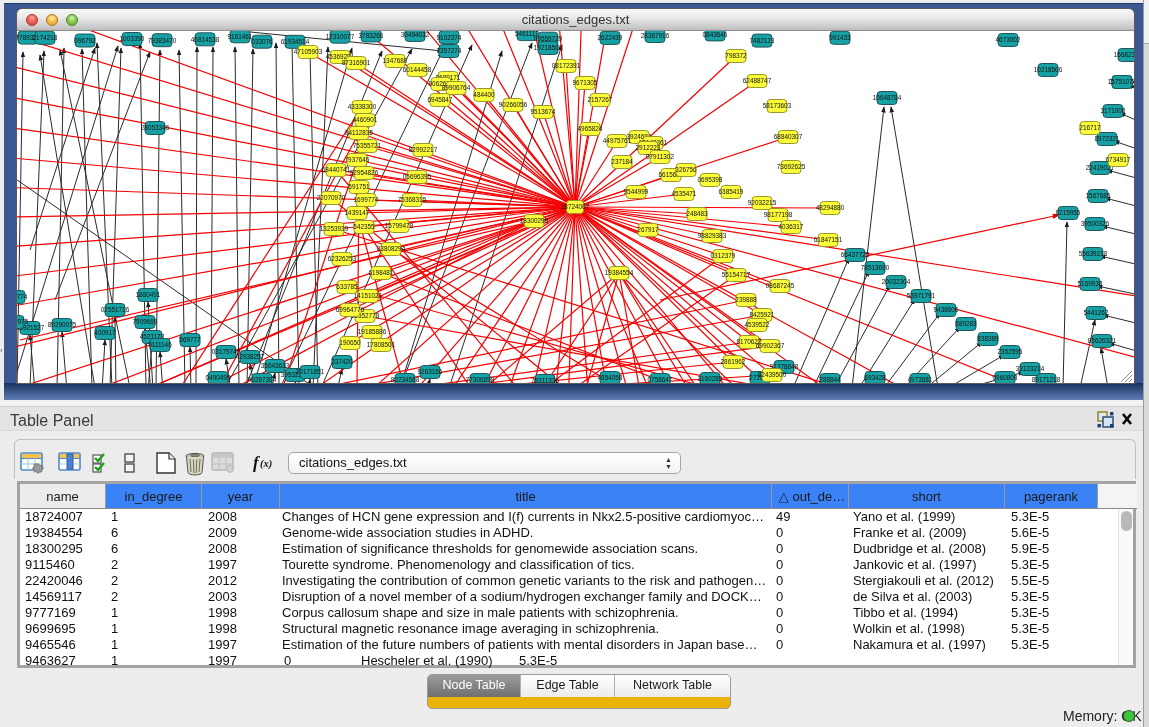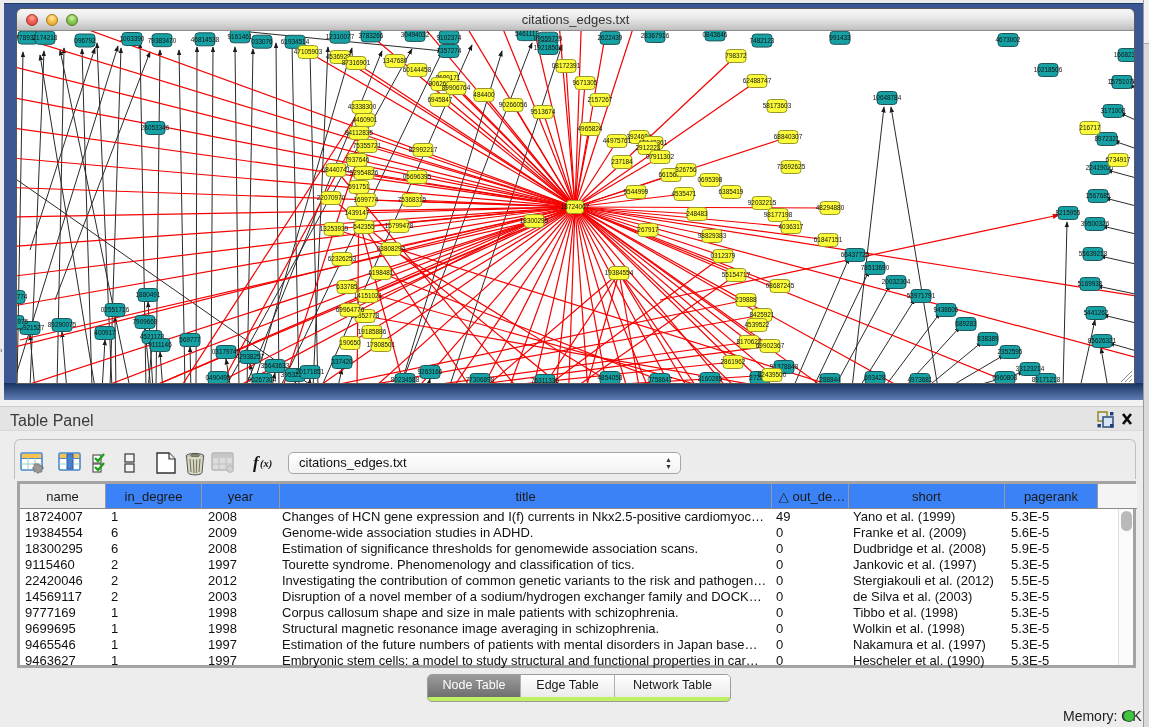--- a/index.html
+++ b/index.html
@@ -40,22 +40,22 @@
 .tr span{display:block;overflow:hidden}
 .c0{width:86px;padding-left:5px}
 .c1{width:96px;padding-left:5px}
 .c2{width:78px;padding-left:6px}
 .c3{width:492px;padding-left:2px}
 .c4{width:77px;padding-left:4px}
 .c5{width:156px;padding-left:4px}
 .c6{width:93px;padding-left:6px}
 #vscroll{position:absolute;right:0px;top:25px;bottom:0;width:15px;background:#fafafa;border-left:1px solid #e0e0e0}
 #vthumb{position:absolute;left:2px;top:2px;width:11px;height:20px;background:#b9b9b9;border-radius:6px}
-#tabs{position:absolute;left:427px;top:674px;height:28px;display:flex;font-size:12.5px;
- border:1px solid #9b9b9b;border-radius:5px;overflow:hidden;background:#bef264}
+#tabs{position:absolute;left:427px;top:674px;height:35px;display:flex;font-size:12.5px;
+ border:1px solid #9b9b9b;border-radius:5px;overflow:hidden;background:#eab308}
 #tabs div{height:22px;line-height:21px;text-align:center;color:#1a1a1a;background:linear-gradient(#ffffff,#ebebeb)}
 #tabs .sel{background:linear-gradient(#9c9c9c,#6f6f6f);color:#fff}
 #tabs .d{border-left:1px solid #b0b0b0}
 #status{position:absolute;left:1063px;top:708px;font-size:14px;color:#222}
 #memdot{position:absolute;left:60px;top:2px;width:12px;height:12px;border-radius:50%;
  background:#3ec43e;border:1px solid #2c5e2c}
 #rstrip{position:absolute;right:0;top:0;width:6px;height:727px;background:#d9d9d9;border-left:1px solid #9b9b9b}
 #rstrip .top{position:absolute;left:0;top:0;width:6px;height:44px;background:#f1f1f1;border-bottom:1px solid #aaa}
 </style></head>
 <body>
@@ -785,21 +785,21 @@
           <span class="c4">0</span>
           <span class="c5">de Silva et al. (2003)</span>
           <span class="c6">5.3E-5</span>
         </div>
         <div class="tr">
           <span class="c0">9777169</span>
           <span class="c1">1</span>
           <span class="c2">1998</span>
           <span class="c3">Corpus callosum shape and size in male patients with schizophrenia.</span>
           <span class="c4">0</span>
-          <span class="c5">Tibbo et al. (1998)</span>
+          <span class="c5">Tibbo et al. (1994)</span>
           <span class="c6">5.3E-5</span>
         </div>
         <div class="tr">
           <span class="c0">9699695</span>
           <span class="c1">1</span>
           <span class="c2">1998</span>
           <span class="c3">Structural magnetic resonance image averaging in schizophrenia.</span>
           <span class="c4">0</span>
           <span class="c5">Wolkin et al. (1998)</span>
           <span class="c6">5.3E-5</span>
@@ -810,21 +810,20 @@
           <span class="c2">1997</span>
           <span class="c3">Estimation of the future numbers of patients with mental disorders in Japan base…</span>
           <span class="c4">0</span>
           <span class="c5">Nakamura et al. (1997)</span>
           <span class="c6">5.3E-5</span>
         </div>
         <div class="tr">
           <span class="c0">9463627</span>
           <span class="c1">1</span>
           <span class="c2">1997</span>
-          <span class="c3">Embryonic stem cells: a model to study structural and functional properties in car…</span>
           <span class="c4">0</span>
           <span class="c5">Hescheler et al. (1990)</span>
           <span class="c6">5.3E-5</span>
         </div>
       </div>
   <div id="vscroll">
         <div id="vthumb"></div>
       </div>
  </div>
 </div>

